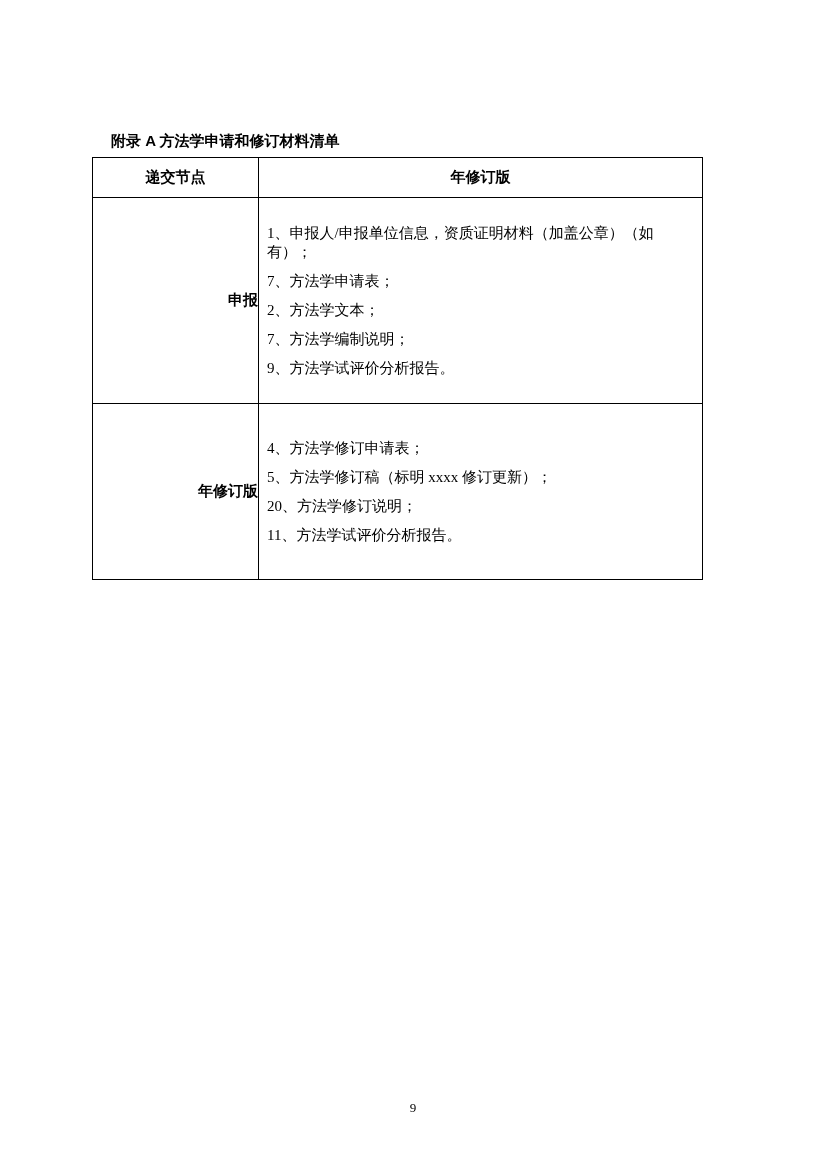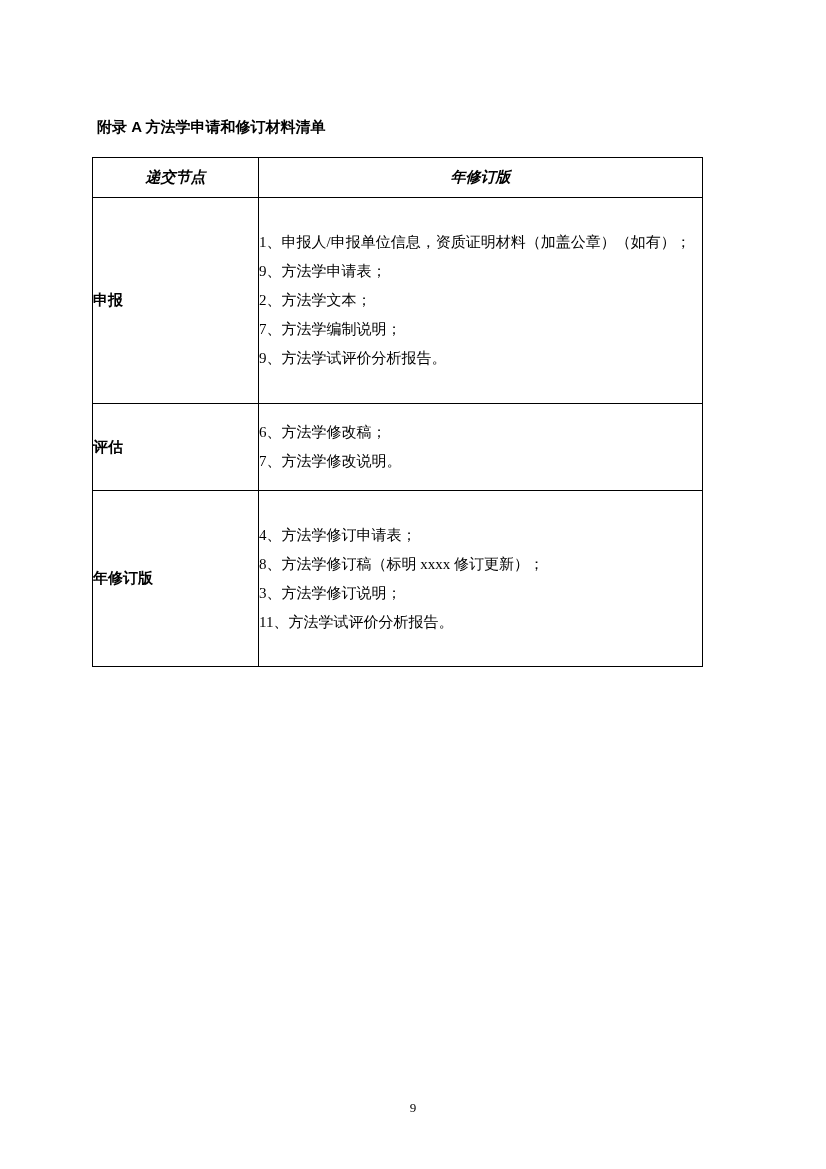--- a/index.html
+++ b/index.html
@@ -14,67 +14,67 @@
     height: 1169px;
     margin: 0 auto;
     background: #ffffff;
     color: #000000;
     overflow: hidden;
   }
   .title {
     position: absolute;
     left: 95px;
     top: 116px;
-    margin: 2px;
+    margin: 16px;
     font-family: "Liberation Sans", "DejaVu Sans", sans-serif;
     font-size: 15px;
     font-weight: bold;
     color: #000000;
     white-space: nowrap;
   }
   table.doc-table {
     position: absolute;
     left: 92px;
     top: 157px;
     width: 610px;
     border-collapse: collapse;
     table-layout: fixed;
     border: 1.5px solid #000000;
   }
   .doc-table th, .doc-table td {
     border: 1px solid #000000;
     padding: 0;
   }
-  .doc-table thead tr { height: 40px; font-style: italic; }
+  .doc-table thead tr { height: 40px; }
   .doc-table th {
     font-family: "Liberation Sans", "DejaVu Sans", sans-serif;
     font-size: 15px;
     font-weight: bold;
     text-align: center;
     vertical-align: middle;
     border-bottom: 1.5px solid #000000;
   }
   tr.row-apply  { height: 206px; }
   tr.row-assess { height: 87px; }
   tr.row-revise { height: 176px; }
   .label-cell {
     font-family: "Liberation Sans", "DejaVu Sans", sans-serif;
     font-size: 15px;
     font-weight: bold;
-    text-align: left;
+    text-align: right;
     vertical-align: middle;
   }
   .items-cell {
     font-family: "Liberation Serif", "DejaVu Serif", serif;
     font-size: 15px;
     vertical-align: middle;
     padding: 4px 10px 4px 8px;
   }
   .items-cell p.item {
-    margin: 10px 0;
+    margin: 10px 8px;
     line-height: 19px;
   }
   .u {
     text-underline-offset: 2px;
   }
   .page-number {
     position: absolute;
     left: 0;
     top: 1100px;
     width: 100%;
@@ -100,39 +100,32 @@
       <tr>
         <th>递交节点</th>
         <th>年修订版</th>
       </tr>
     </thead>
     <tbody>
       <tr class="row-apply">
         <td class="label-cell">申报</td>
         <td class="items-cell">
           <p class="item">1、申报人/申报单位信息，资质证明材料（加盖公章）（如有）；</p>
-          <p class="item">9、方法学申请表；</p>
+          <p class="item">7、方法学申请表；</p>
           <p class="item">2、方法学文本；</p>
           <p class="item">7、方法学编制说明；</p>
           <p class="item">9、方法学试评价分析报告。</p>
-        </td>
-      </tr>
-      <tr class="row-assess">
-        <td class="label-cell">评估</td>
-        <td class="items-cell">
-          <p class="item">6、方法学修改稿；</p>
-          <p class="item">7、方法学修改说明。</p>
         </td>
       </tr>
       <tr class="row-revise">
         <td class="label-cell">年修订版</td>
         <td class="items-cell">
           <p class="item">4、方法学修订申请表；</p>
-          <p class="item"><span>8、方法学修订稿（标明 </span><span class="u">xxxx </span><span>修订更新）；</span></p>
-          <p class="item">3、方法学修订说明；</p>
+          <p class="item"><span>5、方法学修订稿（标明 </span><span class="u">xxxx </span><span>修订更新）；</span></p>
+          <p class="item">20、方法学修订说明；</p>
           <p class="item">11、方法学试评价分析报告。</p>
         </td>
       </tr>
     </tbody>
   </table>
 
   <div class="page-number">9</div>
 
 </div>
 

